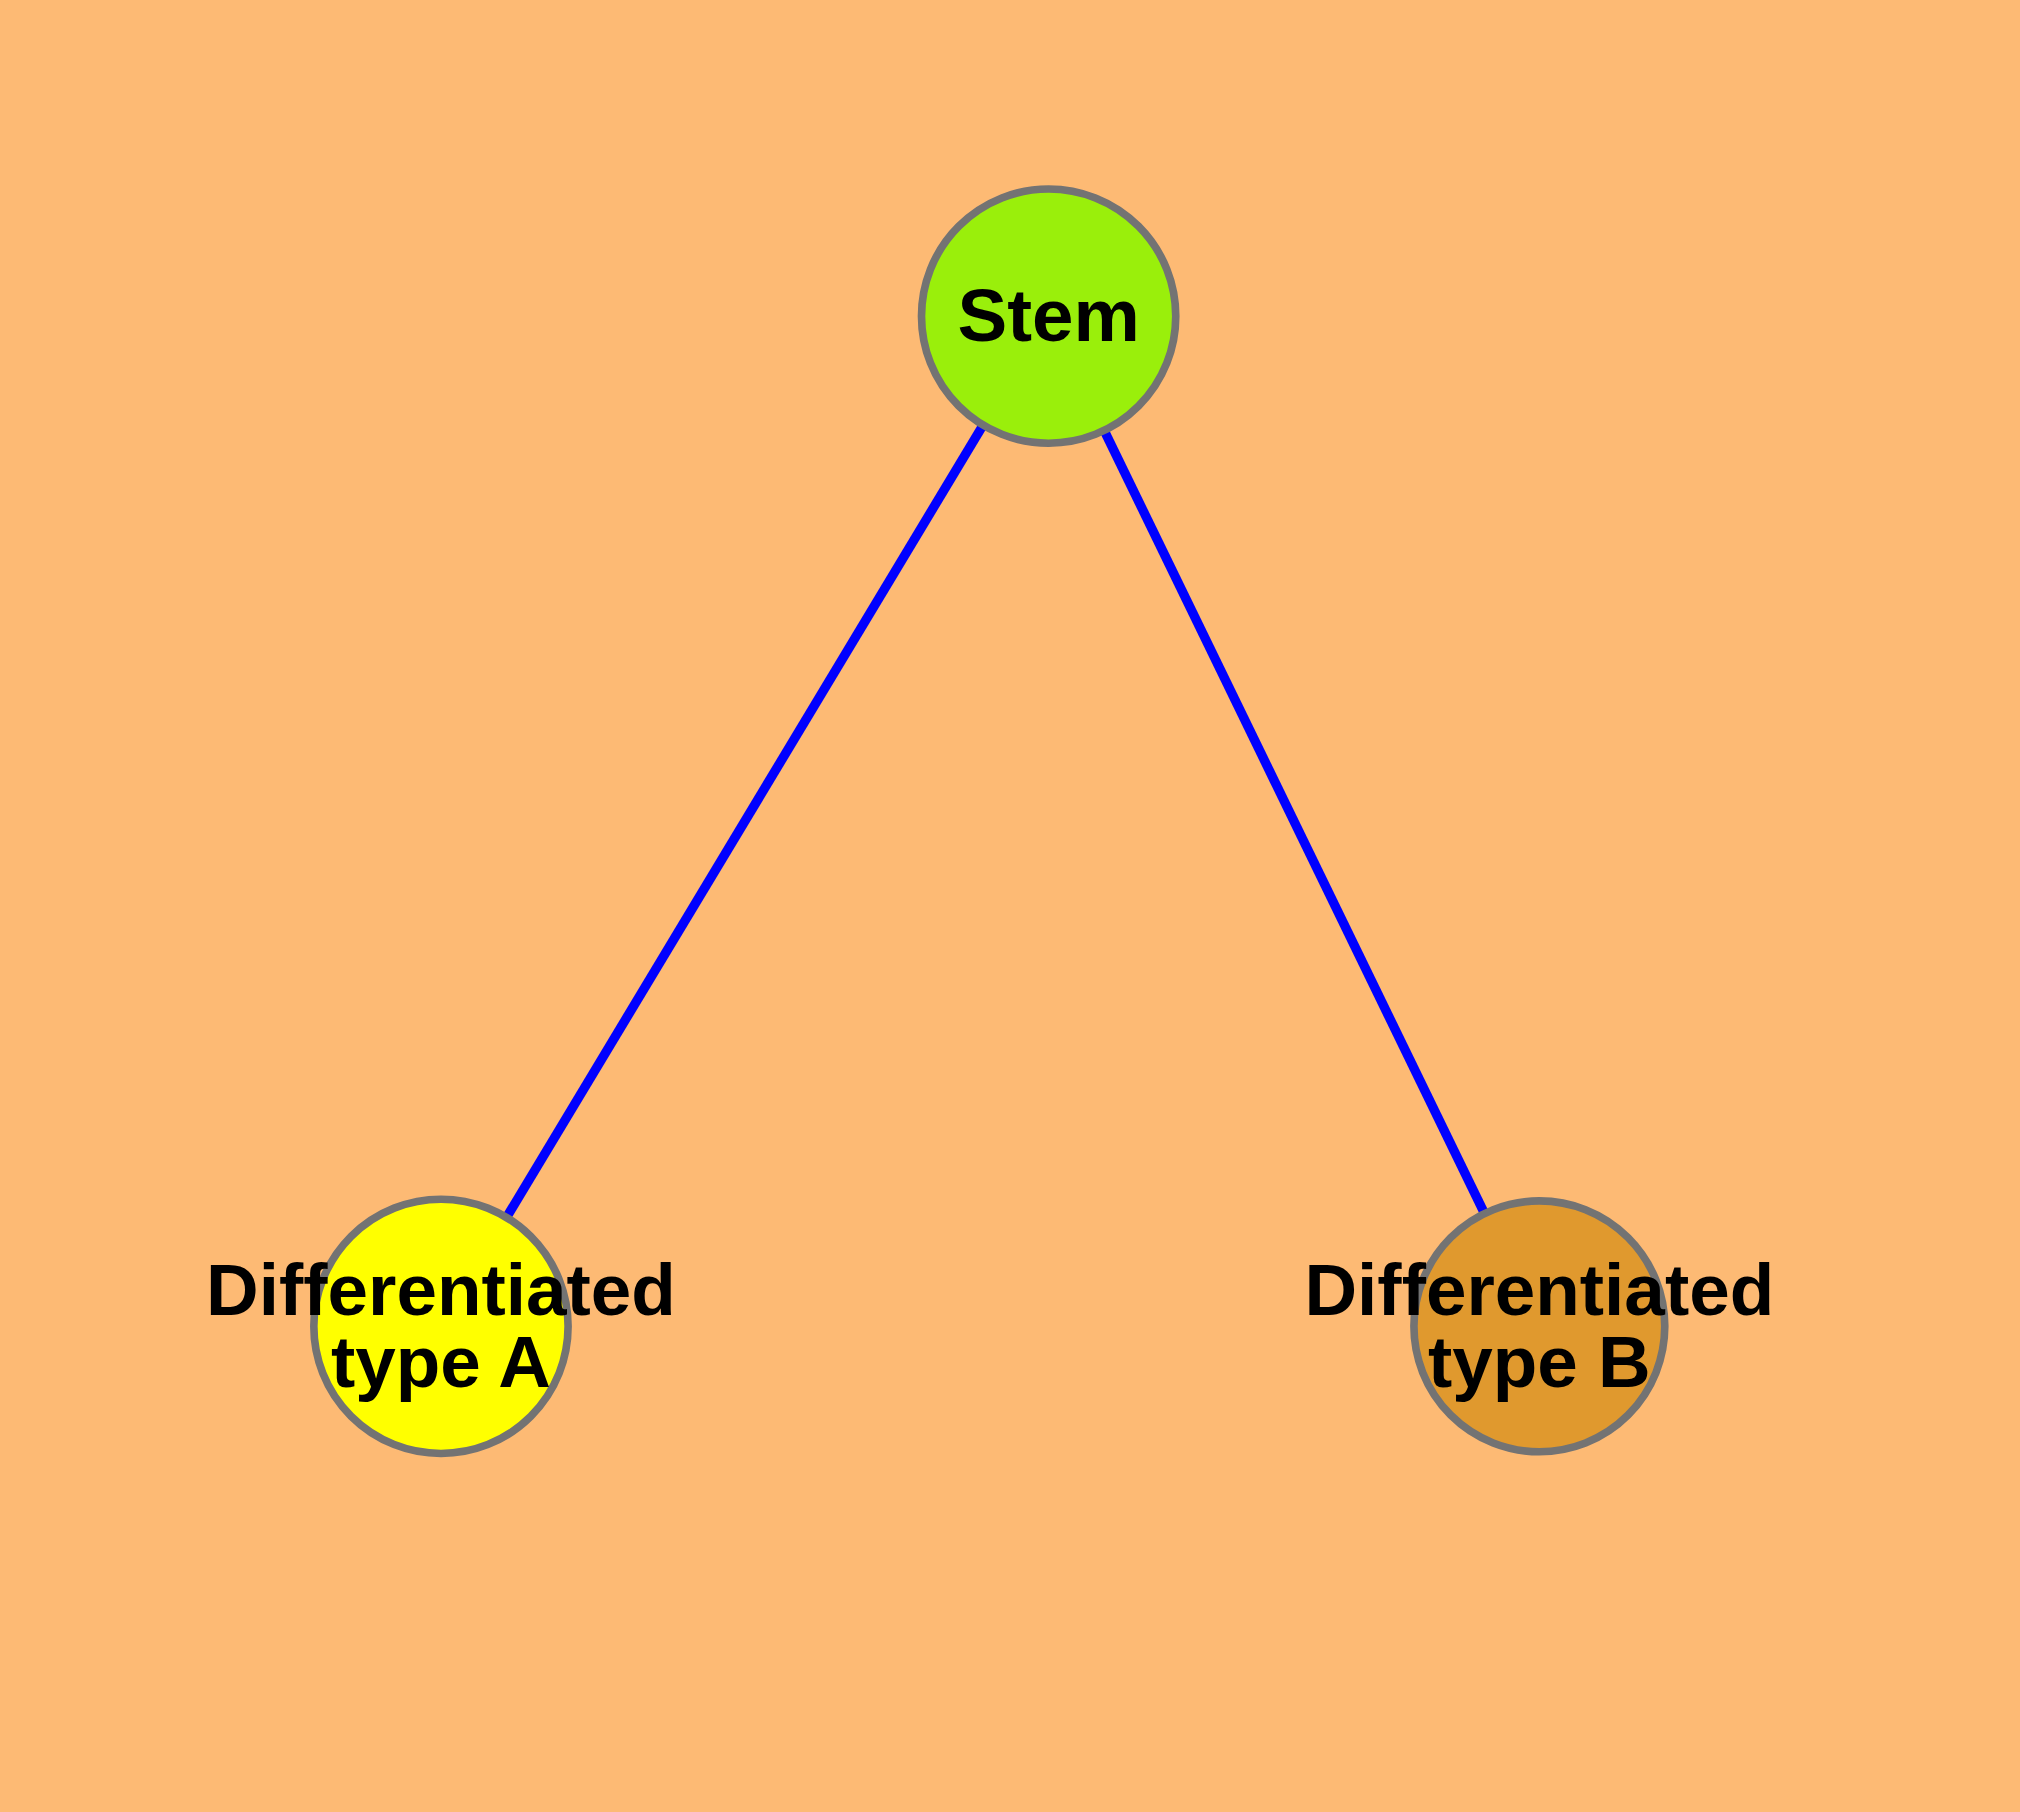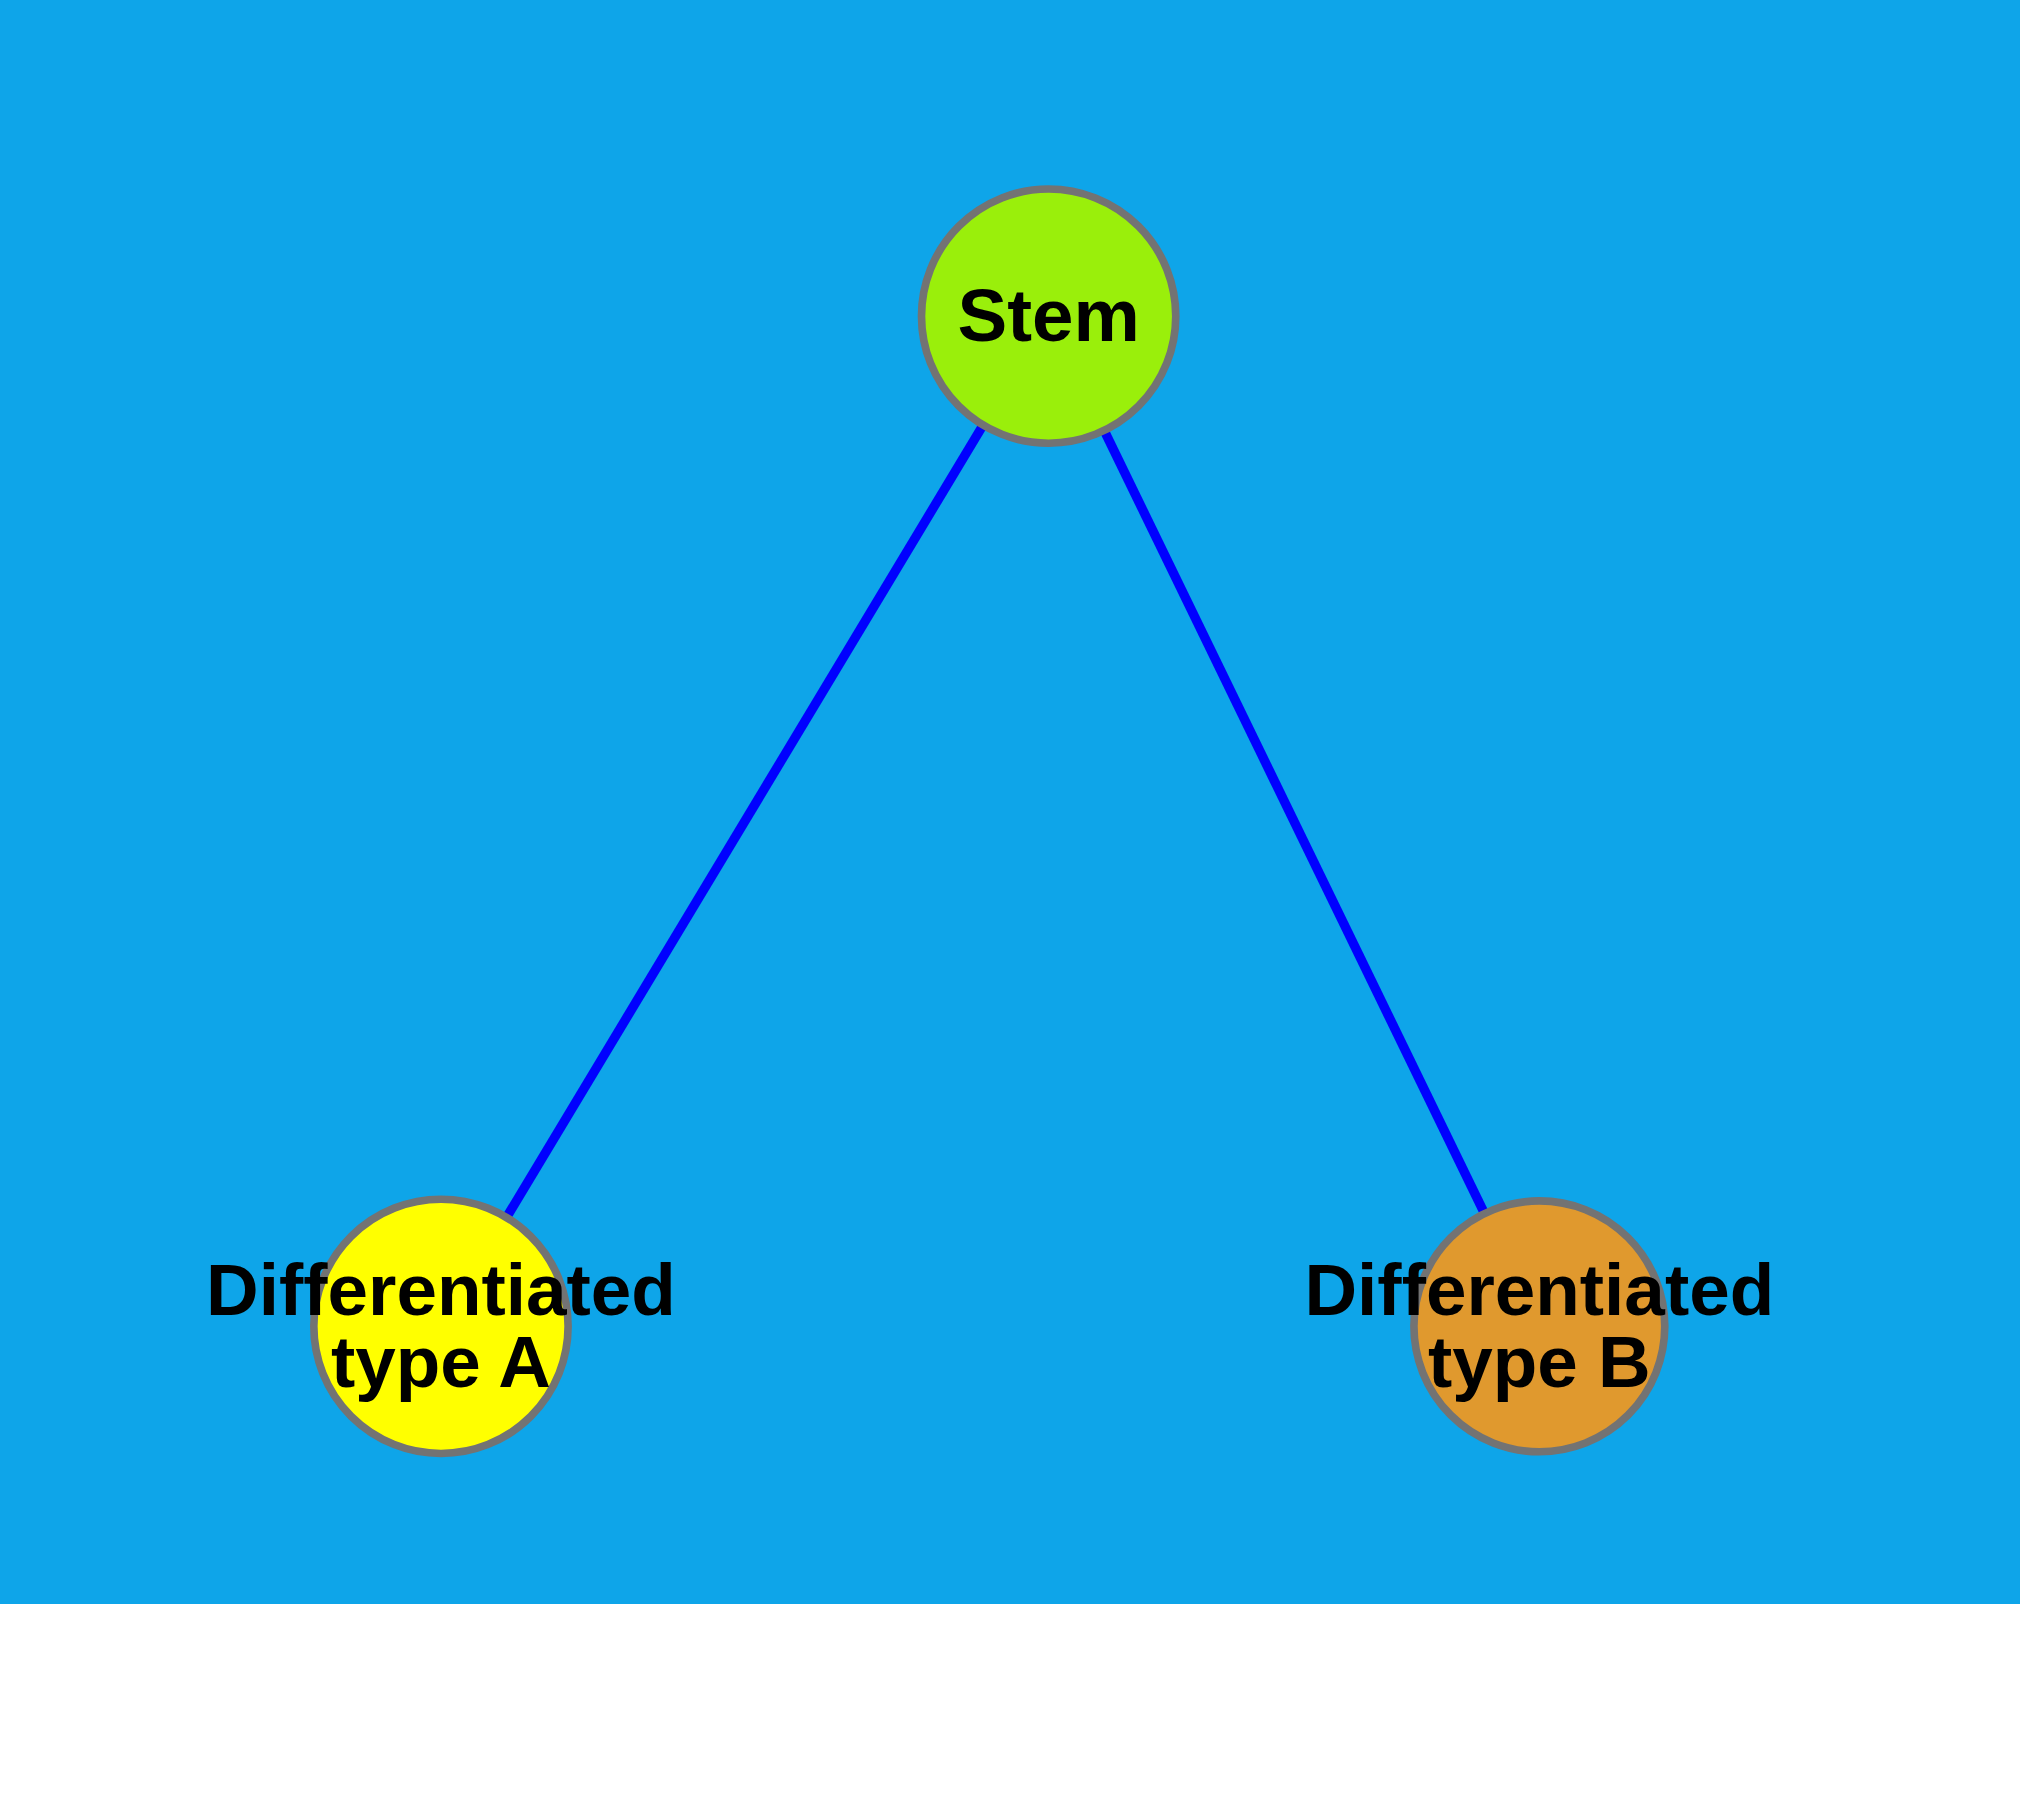--- a/index.html
+++ b/index.html
@@ -34,21 +34,21 @@
   .label-stem {
     font-size: 88px;
   }
   .label-leaf {
     font-size: 86px;
   }
 </style>
 </head>
 <body>
 
-<div id="canvas" style="width: 2021px; height: 1604px; background: #0ea5e9; text-align: center;">
+<div id="canvas" style="width: 2021px; height: 1812px; background: #fdba74; text-align: center;">
   <svg id="graph-svg" viewBox="0 0 2384 2138" style="width: 2021px; height: 1812px;">
 
     <g>
       <line id="edge-0" x1="1237" y1="373" x2="520" y2="1565" stroke="#0000ff" stroke-width="11" stroke-linecap="butt"></line>
       <line id="edge-1" x1="1237" y1="373" x2="1816" y2="1565" stroke="#0000ff" stroke-width="11" stroke-linecap="butt"></line>
     </g>
 
     <g>
       <g>
         <circle id="circ-0" cx="1237" cy="373" r="150" fill="#9aef0b" stroke="#737373" stroke-width="9"></circle>

